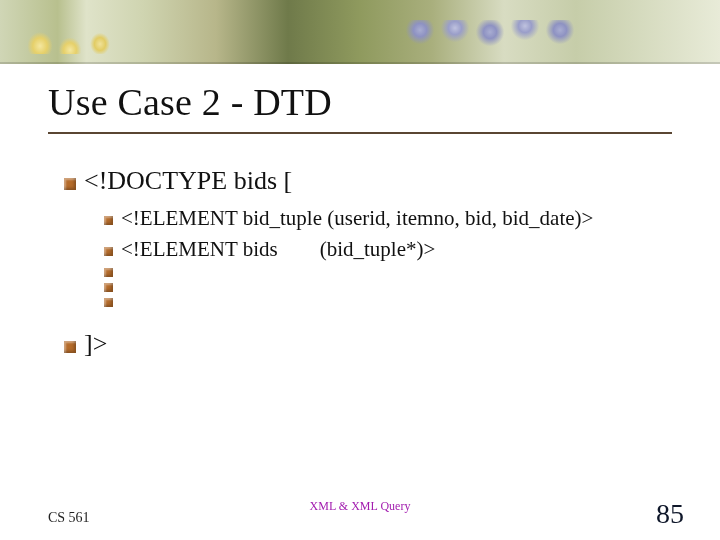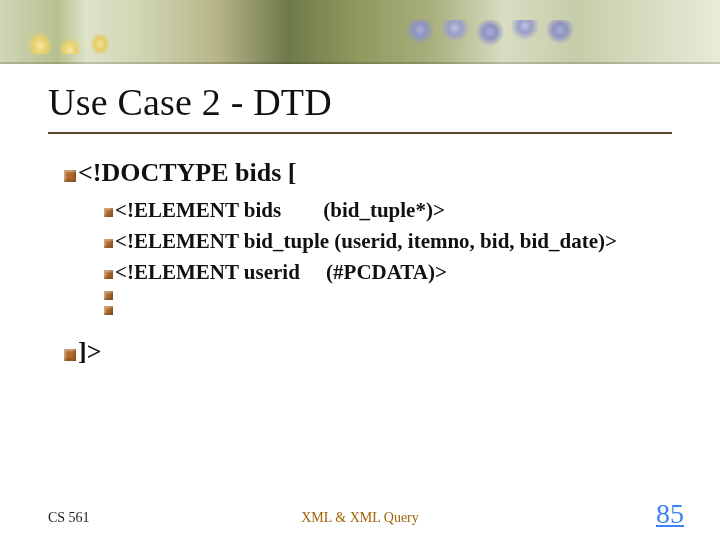--- a/index.html
+++ b/index.html
@@ -42,32 +42,31 @@
     position: absolute;
     left: 48px; right: 48px;
     top: 80px;
   }
   .title {
     font-size: 38px;
     font-weight: 400;
     color: #111;
     padding-bottom: 8px;
     border-bottom: 2px solid #5a4632;
-    margin-bottom: 24px;
+    margin-bottom: 32px;
     letter-spacing: 0.2px;
   }
   .bullets {
     margin-left: 16px;
   }
   .row {
     display: flex;
     align-items: baseline;
-    gap: 2px;
+    gap: 8px;
     margin-bottom: 6px;
-    font-weight: bold;
   }
   .row.big { margin-bottom: 10px; }
   .bullet {
     display: inline-block;
     vertical-align: middle;
   }
   .bullet.big {
     width: 12px; height: 12px;
     background: #b46b2a;
     transform: translateY(1px);
@@ -102,55 +101,54 @@
     position: absolute;
     left: 0; right: 0; bottom: 14px;
     height: 24px;
     padding-left: 12px;
   }
   .footer .left {
     position: absolute; left: 48px; bottom: 0;
     font-size: 14px; color: #222;
   }
   .footer .center {
-    position: absolute; left: 50%; transform: translateX(-50%); bottom: 0;
-    font-size: 14px; color: #a16207;
+    position: absolute; left: 50%; transform: translateX(-50%); bottom: 12px;
+    font-size: 12px; color: #a21caf;
   }
   .footer .right {
     position: absolute; right: 36px; bottom: -4px;
-    font-size: 28px; color: #3b82f6; text-decoration: underline;
+    font-size: 28px; color: #0f172a;
   }
 </style>
 </head>
 <body>
 
 <div class="banner"></div>
 
 <div class="slide-area">
   <div class="title">Use Case 2 - DTD</div>
 
   <div class="bullets">
 
     <div class="row big">
       <span class="bullet big"></span>
       <span class="txt big">&lt;!DOCTYPE bids [</span>
     </div>
 
     <div class="sub">
       <div class="row">
         <span class="bullet small"></span>
+        <span class="txt small">&lt;!ELEMENT bid_tuple (userid, itemno, bid, bid_date)&gt;</span>
+      </div>
+      <div class="row">
+        <span class="bullet small"></span>
         <span class="txt small">&lt;!ELEMENT bids        (bid_tuple*)&gt;</span>
       </div>
       <div class="row">
         <span class="bullet small"></span>
-        <span class="txt small">&lt;!ELEMENT bid_tuple (userid, itemno, bid, bid_date)&gt;</span>
-      </div>
-      <div class="row">
-        <span class="bullet small"></span>
-        <span class="txt small">&lt;!ELEMENT userid     (#PCDATA)&gt;</span>
       </div>
       <div class="row">
         <span class="bullet small"></span>
       </div>
       <div class="row">
         <span class="bullet small"></span>
       </div>
     </div>
 
     <div class="row big close-row">

